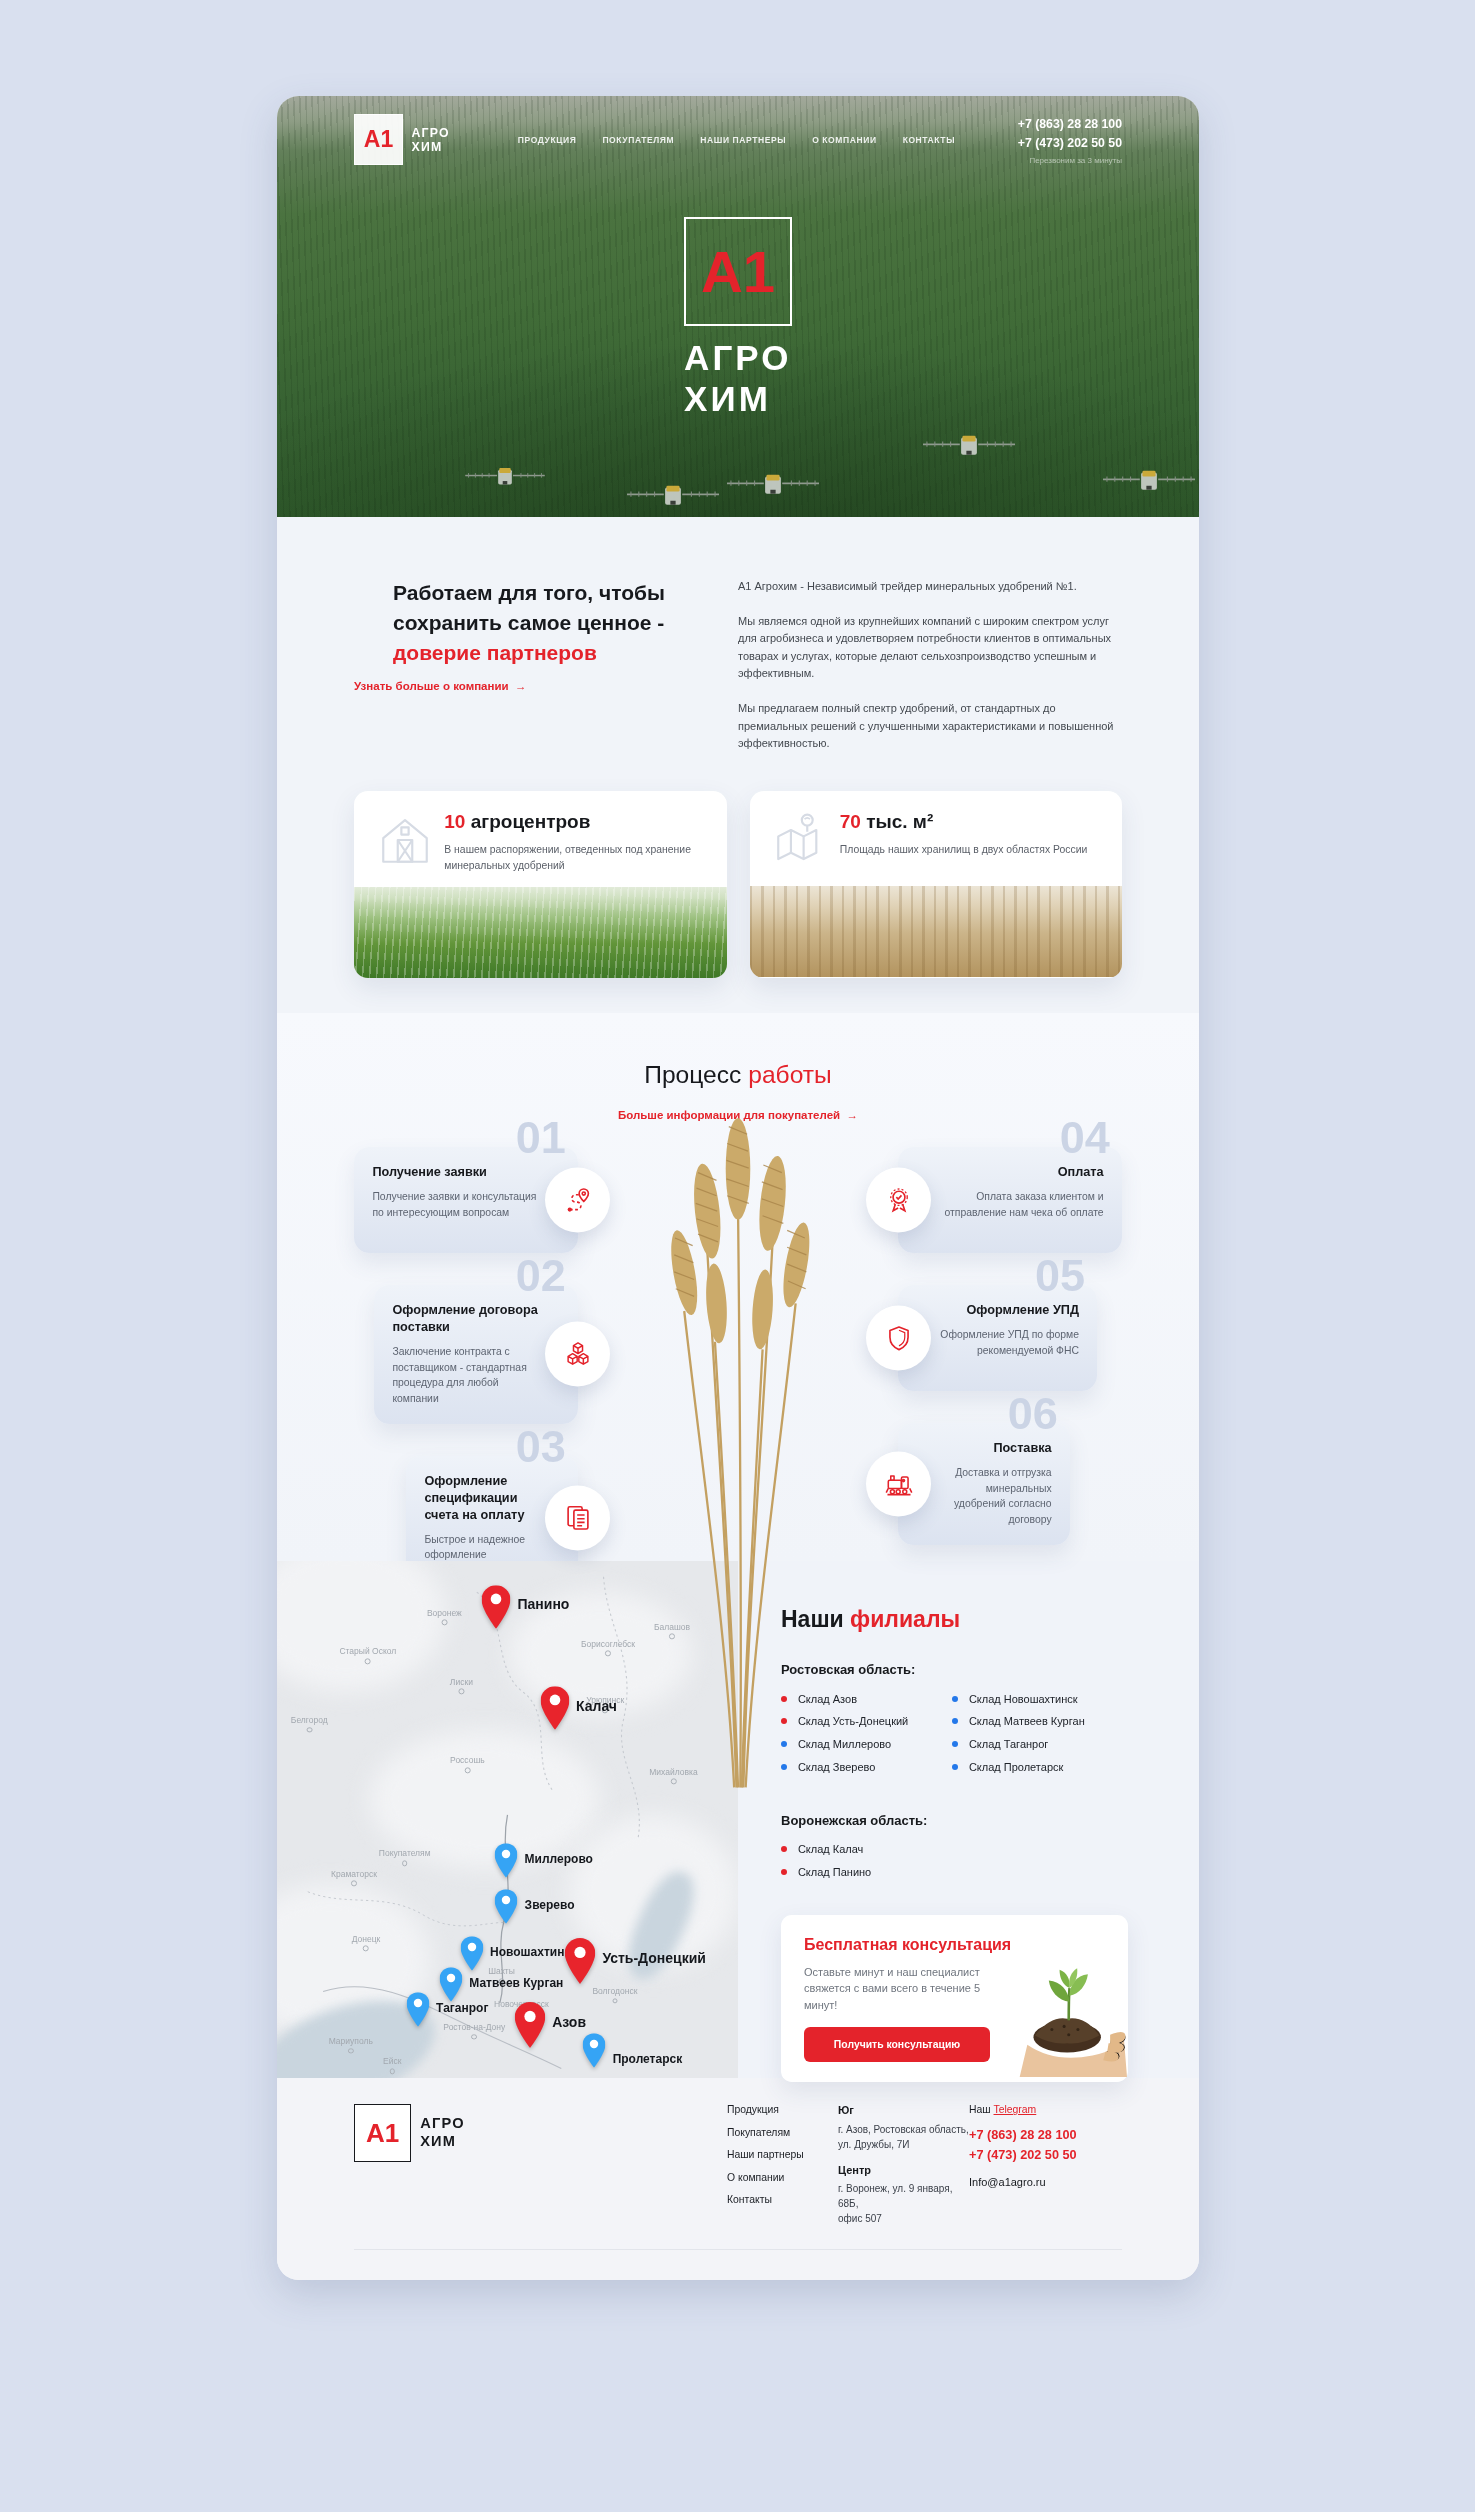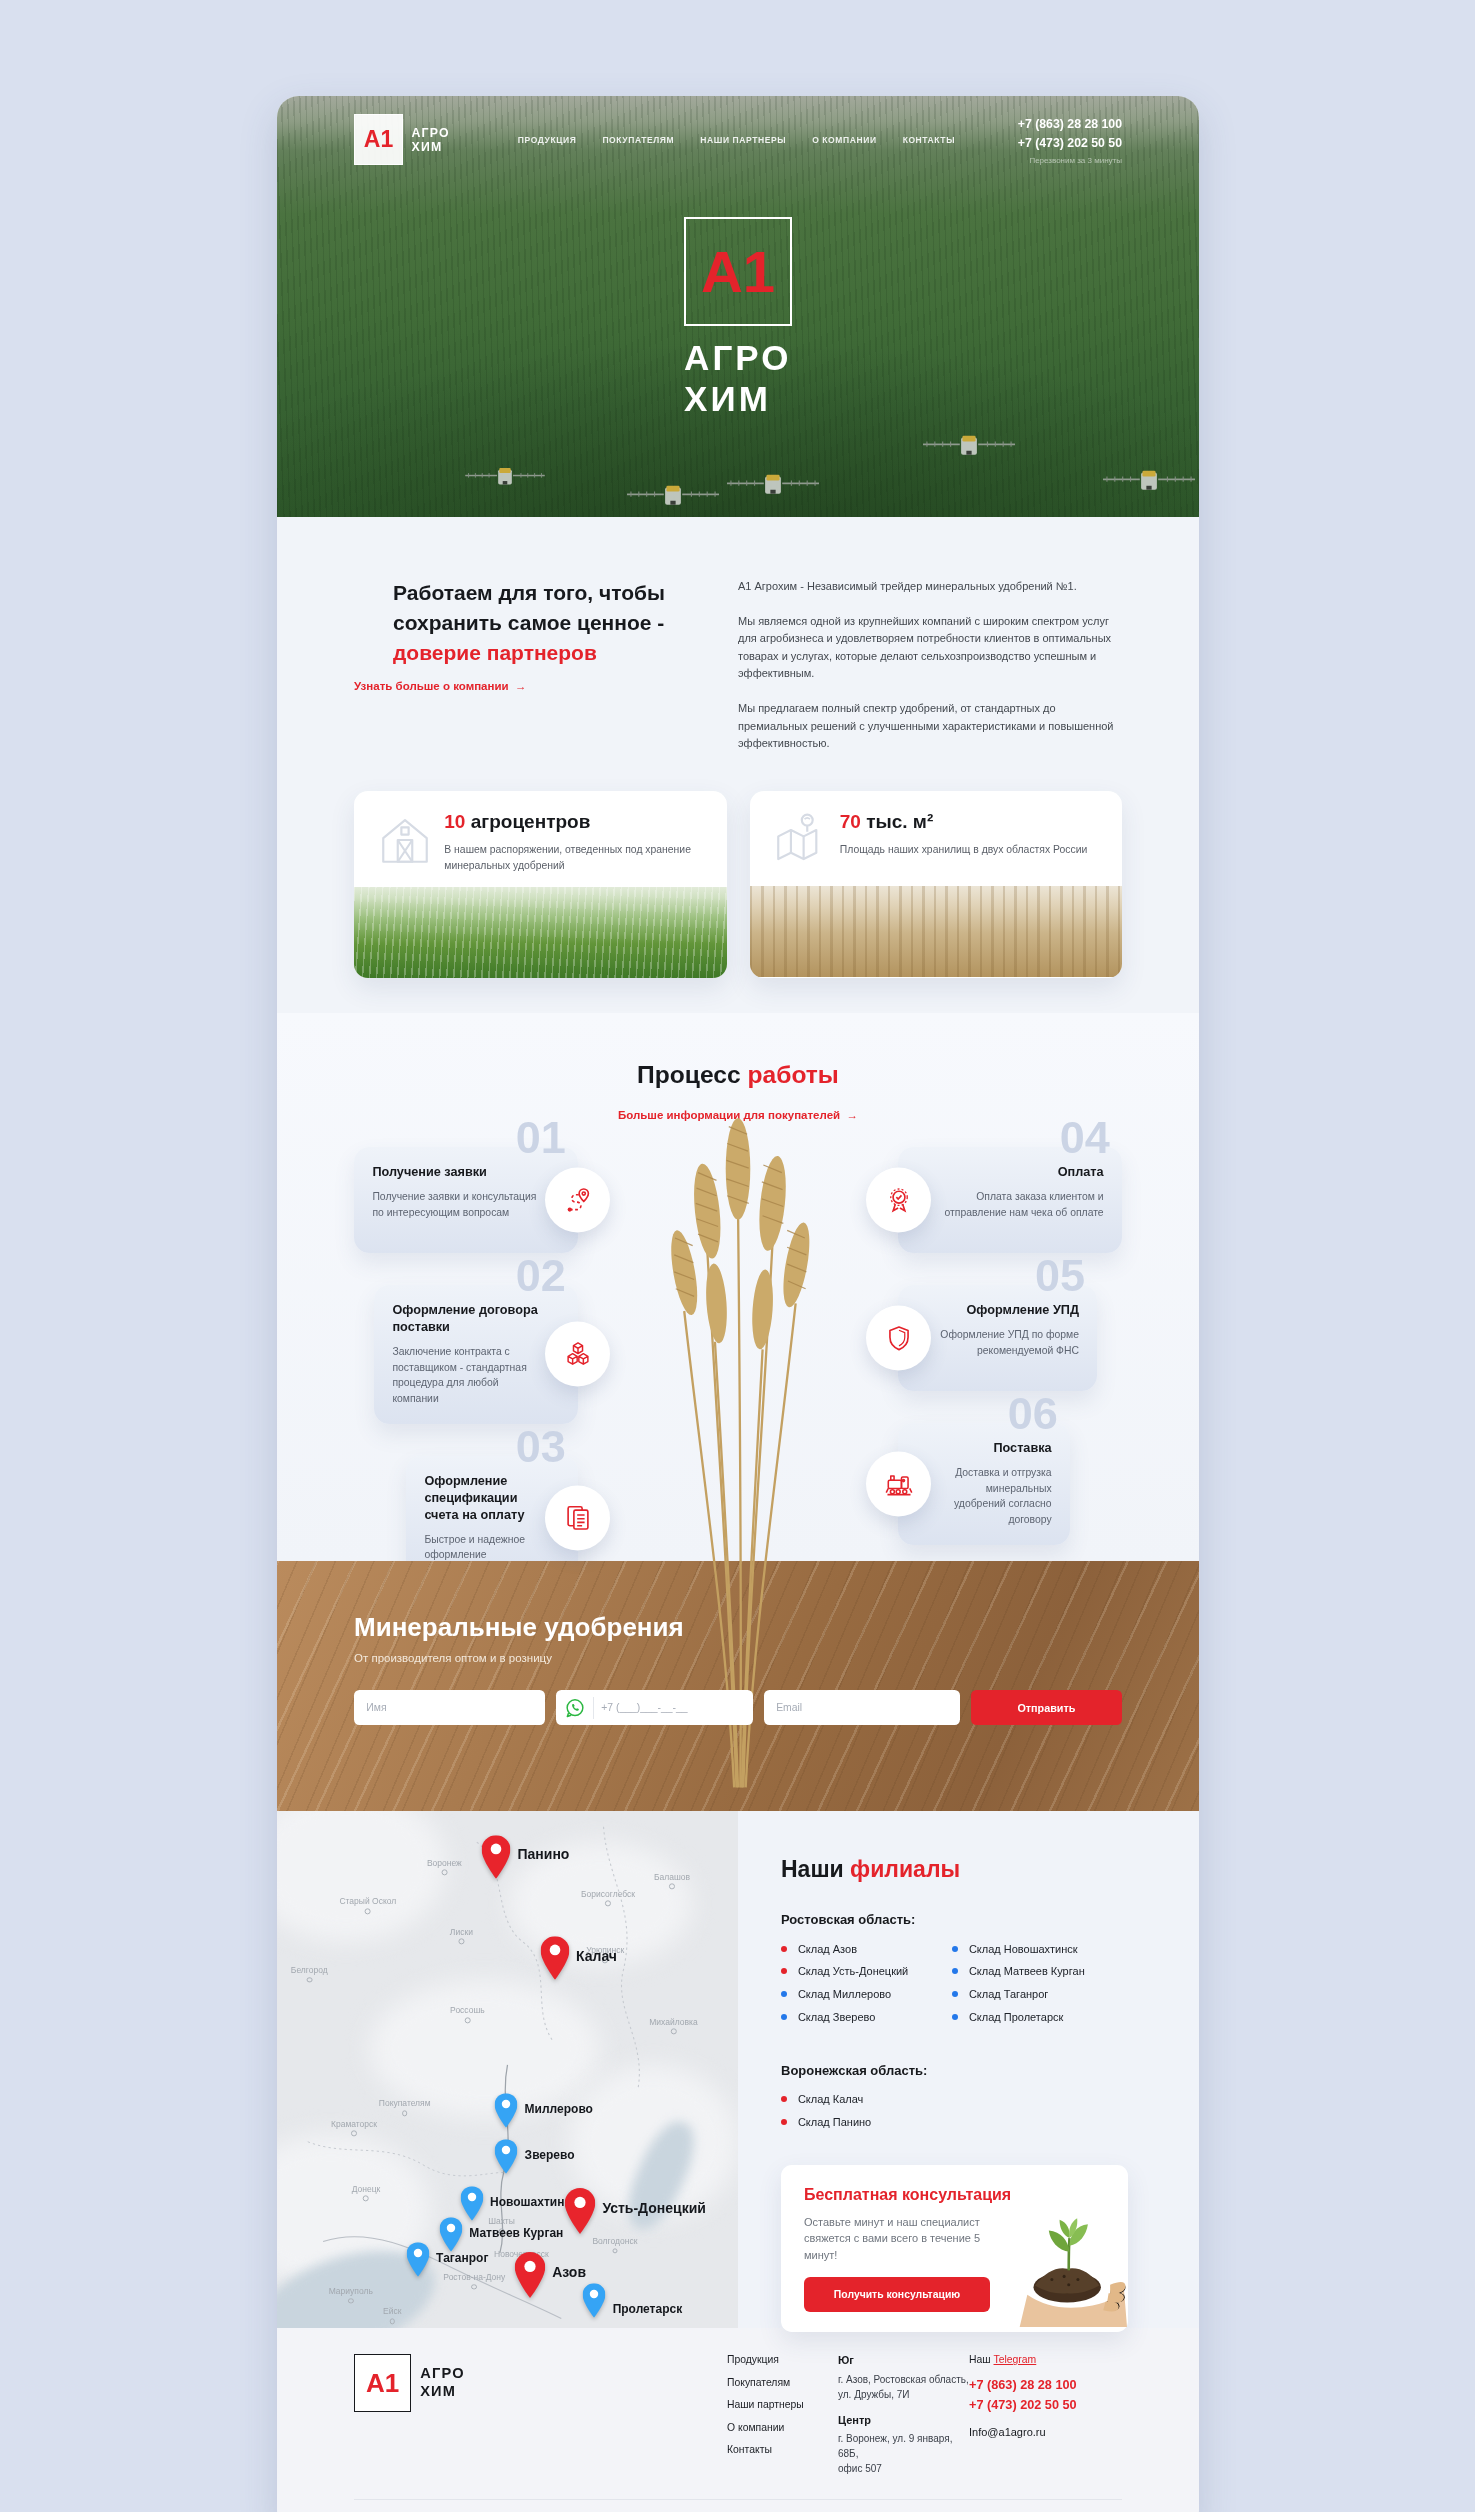--- a/index.html
+++ b/index.html
@@ -58,21 +58,21 @@
     background:linear-gradient(180deg,#E2EBD9 0%,#CFE0C0 12%,#9CC07F 34%,#629539 62%,#3E7827 100%); position:relative; }
   .photo-corn::after { content:""; position:absolute; inset:0;
     background:repeating-linear-gradient(94deg, rgba(255,255,255,.28) 0 1.5px, transparent 1.5px 7px); }
   .photo-wheatrows { height:91px;
     background:linear-gradient(180deg,#ECE5D6 0%,#E0D2B6 22%,#CBB489 52%,#B3945F 100%); position:relative; }
   .photo-wheatrows::after { content:""; position:absolute; inset:0;
     background:repeating-linear-gradient(90deg, rgba(120,88,40,.22) 0 2.3px, transparent 2.3px 11.5px); }
 
   
   .process { background:linear-gradient(180deg,#F7F9FD 0%,#F1F4F9 100%); height:548px; padding:48px 77px 0; position:relative; }
-  .p-title { text-align:center; font-size:24.6px; font-weight:bold; color:#17191D; }
+  .p-title { text-align:center; font-size:24.6px; font-weight:normal; color:#17191D; }
   .p-title .red { color:#E4232B; }
   .p-link { display:block; text-align:center; margin-top:20px; color:#E4232B; font-size:11.5px; font-weight:bold; text-decoration:none; }
   .p-grid { margin-top:26px; display:flex; justify-content:space-between; position:relative;gap:12px; }
   .p-col { width:224px; display:flex; flex-direction:column; }
   .step { position:relative; border-radius:15.4px; min-height:106px; margin-bottom:32px;
           background:linear-gradient(180deg,#EFF3F9 0%,#DCE3F0 100%);
           box-shadow:0 10.8px 21.5px rgba(70,90,130,.10); padding:17px 18.4px; }
   .p-col-l .step { padding-right:37px; }
   .p-col-r .step { padding-left:37px; text-align:right; }
   .p-col-l .s2 { margin-left:20px; } .p-col-l .s3 { margin-left:52px; }
@@ -402,40 +402,20 @@
                 <circle cx="16" cy="27" r="2.4"></circle>
                 <circle cx="24" cy="27" r="2.4"></circle>
               <path d="M4 23 L1.5 28 M30 23 l2.5 5 M3 30.5 h28"></path>
             </svg>
           </div>
         </div>
       </div>
     </div>
   </div>
 
-  <div class="cta">
-    <div class="cta-in">
-      <div class="cta-title">Минеральные удобрения</div>
-      <div class="cta-sub">От производителя оптом и в розницу</div>
-      <div class="cta-form">
-        <input class="inp inp-name" type="text" placeholder="Имя" style="">
-        <div class="phone-wrap">
-          <svg class="wa" viewBox="0 0 26 26" fill="none">
-            <circle cx="13" cy="12.6" r="10.2" stroke="#2BB741" stroke-width="1.9"></circle>
-            <path d="M4.6 19.5 L3 24 l4.8 -1.6" stroke="#2BB741" stroke-width="1.9" stroke-linejoin="round"></path>
-            <path d="M9.3 8.2 c-.5 1.8 .4 4.2 2.2 6 1.8 1.8 4.3 2.8 6 2.2 l.6 -2 -2.6 -1.2 -1 1 c-1 -.4 -2.4 -1.8 -2.9 -2.9 l1 -1 -1.2 -2.6 z" fill="#2BB741"></path>
-          </svg>
-          <div class="sep"></div>
-          <input type="text" placeholder="+7 (___)___-__-__" style="">
-        </div>
-        <input class="inp inp-email" type="text" placeholder="Email" style="">
-        <button class="btn-send">Отправить</button>
-      </div>
-    </div>
-  </div>
 
   <div class="mapsec">
     <div class="map">
       <div class="blob" style="left:-31px; top:-23px; width:200px; height:154px;"></div>
       <div class="blob" style="left:231px; top:31px; width:184px; height:123px;"></div>
       <div class="blob" style="left:92px; top:169px; width:231px; height:138px;"></div>
       <div class="blob" style="left:292px; top:254px; width:169px; height:154px;"></div>
       <div class="blob" style="left:-46px; top:323px; width:200px; height:154px;"></div>
       <div class="water" style="left:-23px; top:446px; width:184px; height:92px; transform:rotate(-18deg); border-radius:50%;"></div>
       <div class="water" style="left:361px; top:307px; width:46px; height:115px; transform:rotate(24deg); border-radius:45%;"></div>

